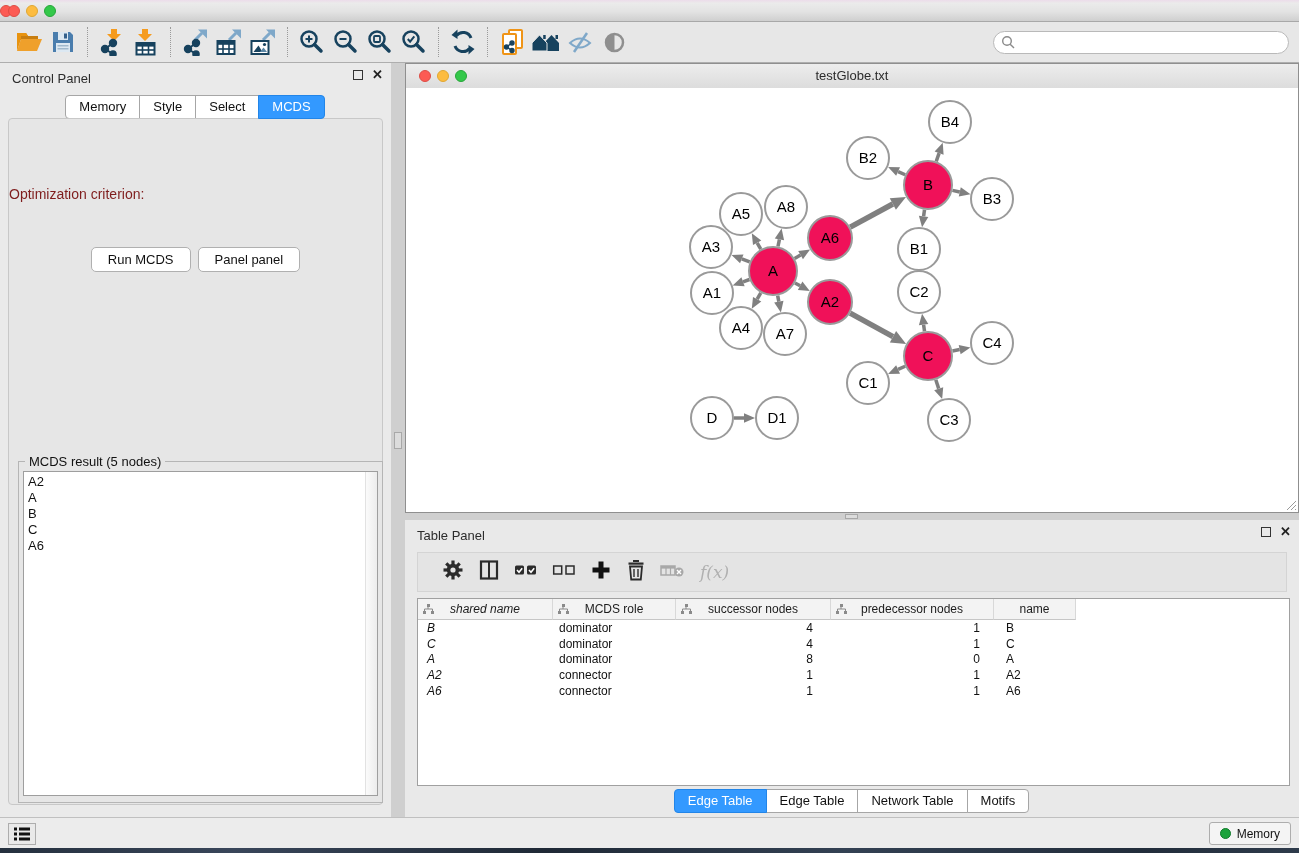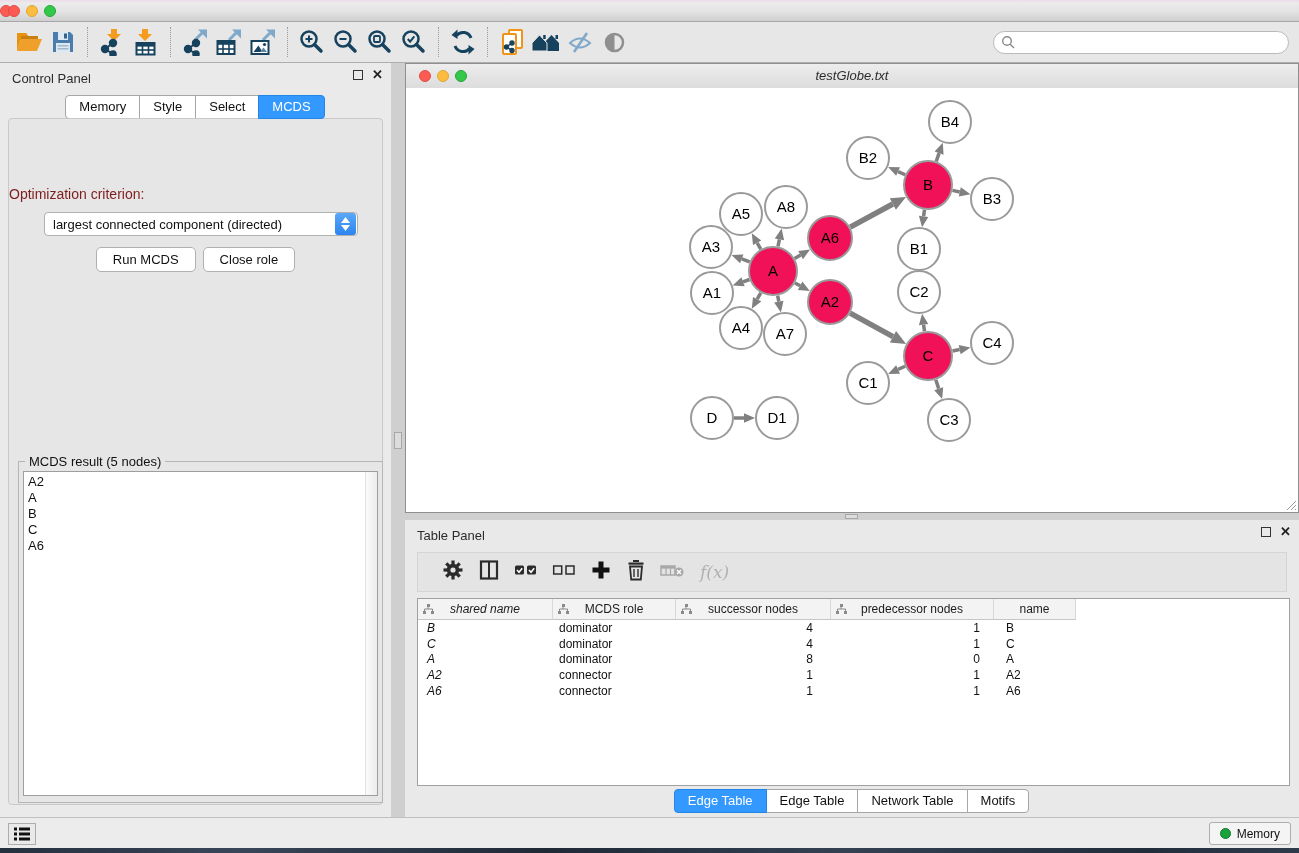--- a/index.html
+++ b/index.html
@@ -68,21 +68,21 @@
   .resultlist { position:absolute; left:4px; right:4px; top:9px; bottom:6px; background:#fff;
     border:1px solid #9e9e9e; font-size:13px; color:#111; padding:2px 0 0 4px; overflow:hidden; }
   .resultlist .item { line-height:16px; }
   .rscroll { position:absolute; right:0; top:0; bottom:0; width:12px;
     background:linear-gradient(90deg,#fbfbfb,#ececec); border-left:1px solid #e2e2e2; }
 
   
   .netframe { position:absolute; left:405px; top:63px; width:894px; height:450px;
     border:1px solid #8f8f8f; background:#fff; }
   .netbar { position:absolute; left:0; top:0; width:100%; height:40px;
-    background:linear-gradient(#ededed,#d2d2d2); border-bottom:1px solid #a0a0a0;font-style:italic; }
+    background:linear-gradient(#ededed,#d2d2d2); border-bottom:1px solid #a0a0a0; }
   .netbar .title { position:absolute; left:0; right:0; top:4px; text-align:center;
     font-size:13px; color:#2c2c2c; }
   .netbar .tl { top:6px; }
   .netcanvas { position:absolute; left:0; top:24px; width:892px; height:424px; background:#fff; }
   .grip { position:absolute; right:1px; bottom:1px; }
 
   .vsplit { position:absolute; left:394px; top:432px; width:8px; height:17px;
     background:#dcdcdc; border:1px solid #a8a8a8; }
   .hsplit { position:absolute; left:845px; top:514px; width:13px; height:5px;
     background:#dcdcdc; border:1px solid #a8a8a8; }
@@ -303,34 +303,23 @@
     </span>
   </div>
   <div class="tabrow">
     <div class="tab">Memory</div>
     <div class="tab">Style</div>
     <div class="tab">Select</div>
     <div class="tab active">MCDS</div>
   </div>
   <div class="cbody">
     <div class="optlabel">Optimization criterion:</div>
-    <div class="dropdown">
-      <span class="dval">largest connected component (directed)</span>
-      <span class="stepper">
-        <svg width="9" height="6" viewBox="0 0 9 6">
-            <polygon points="4.5,0 9,6 0,6" fill="#fff"></polygon>
-          </svg>
-        <svg width="9" height="6" viewBox="0 0 9 6" style="margin-top:2px">
-            <polygon points="0,0 9,0 4.5,6" fill="#fff"></polygon>
-          </svg>
-      </span>
-    </div>
     <div class="btnrow">
       <button class="pbtn">Run MCDS</button>
-      <button class="pbtn">Close role</button>
+      <button class="pbtn">Panel panel</button>
     </div>
     <div class="resultbox">
       <span class="resultlegend">MCDS result (5 nodes)</span>
       <div class="resultlist">
         <div class="item">A2</div>
         <div class="item">A</div>
         <div class="item">B</div>
         <div class="item">C</div>
         <div class="item">A6</div>
         <div class="rscroll"></div>

